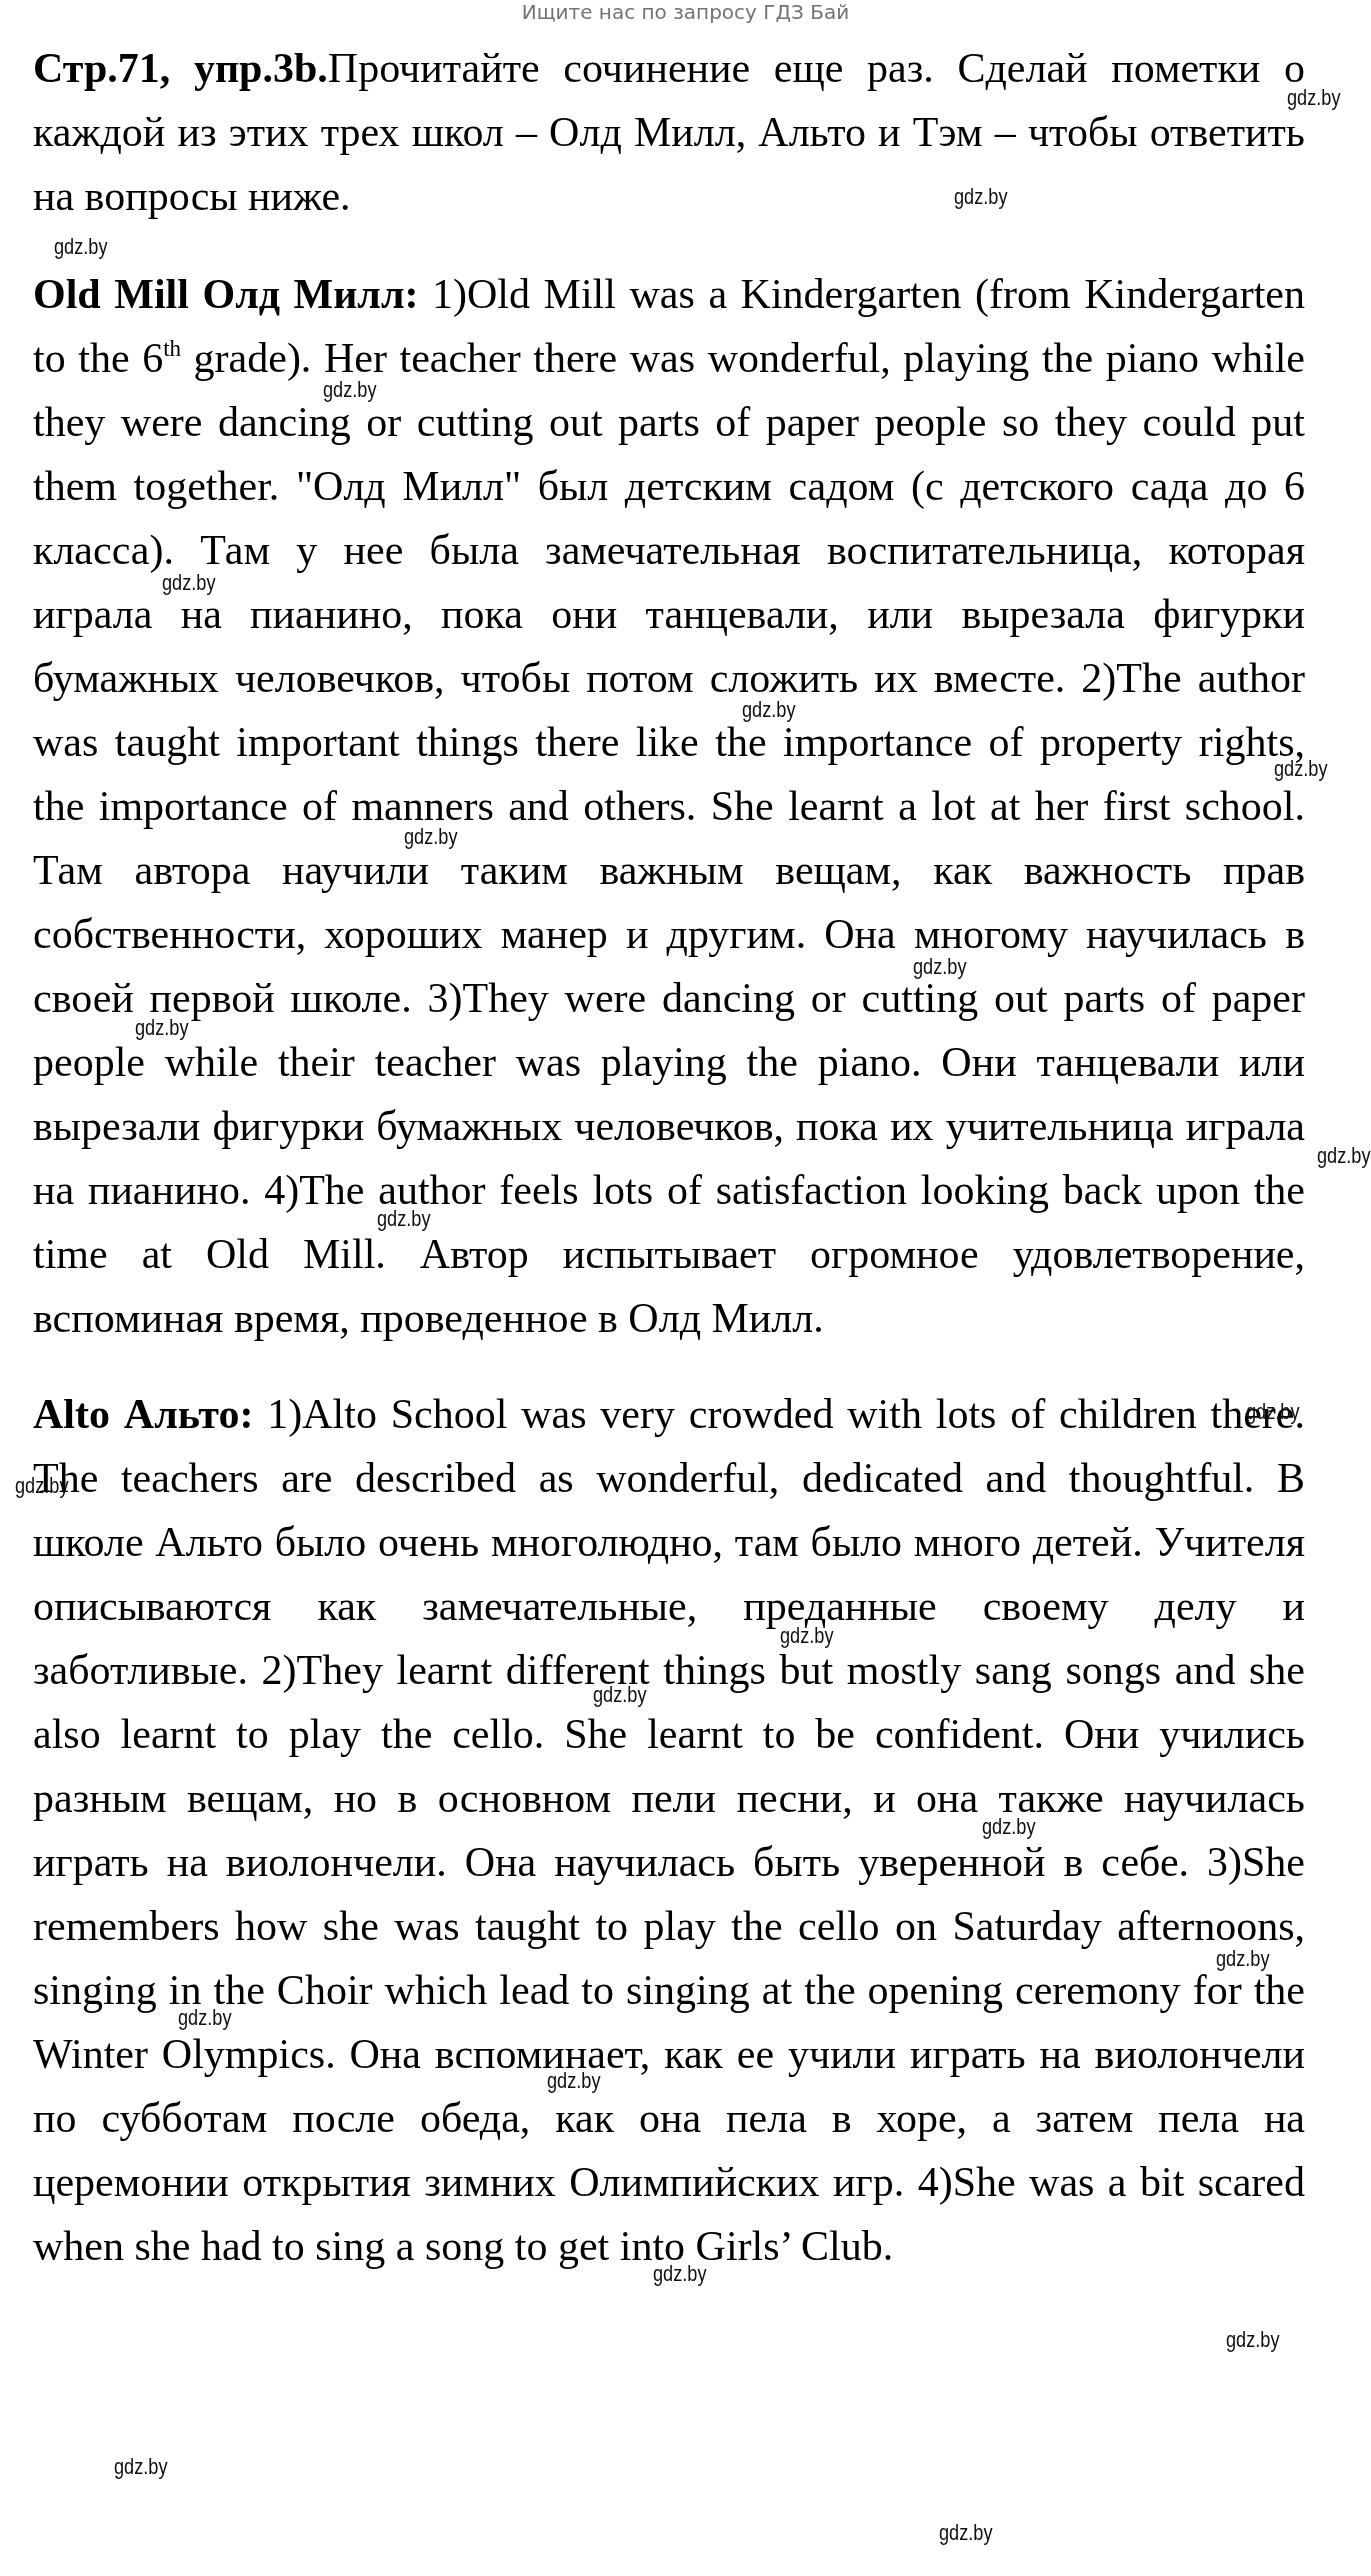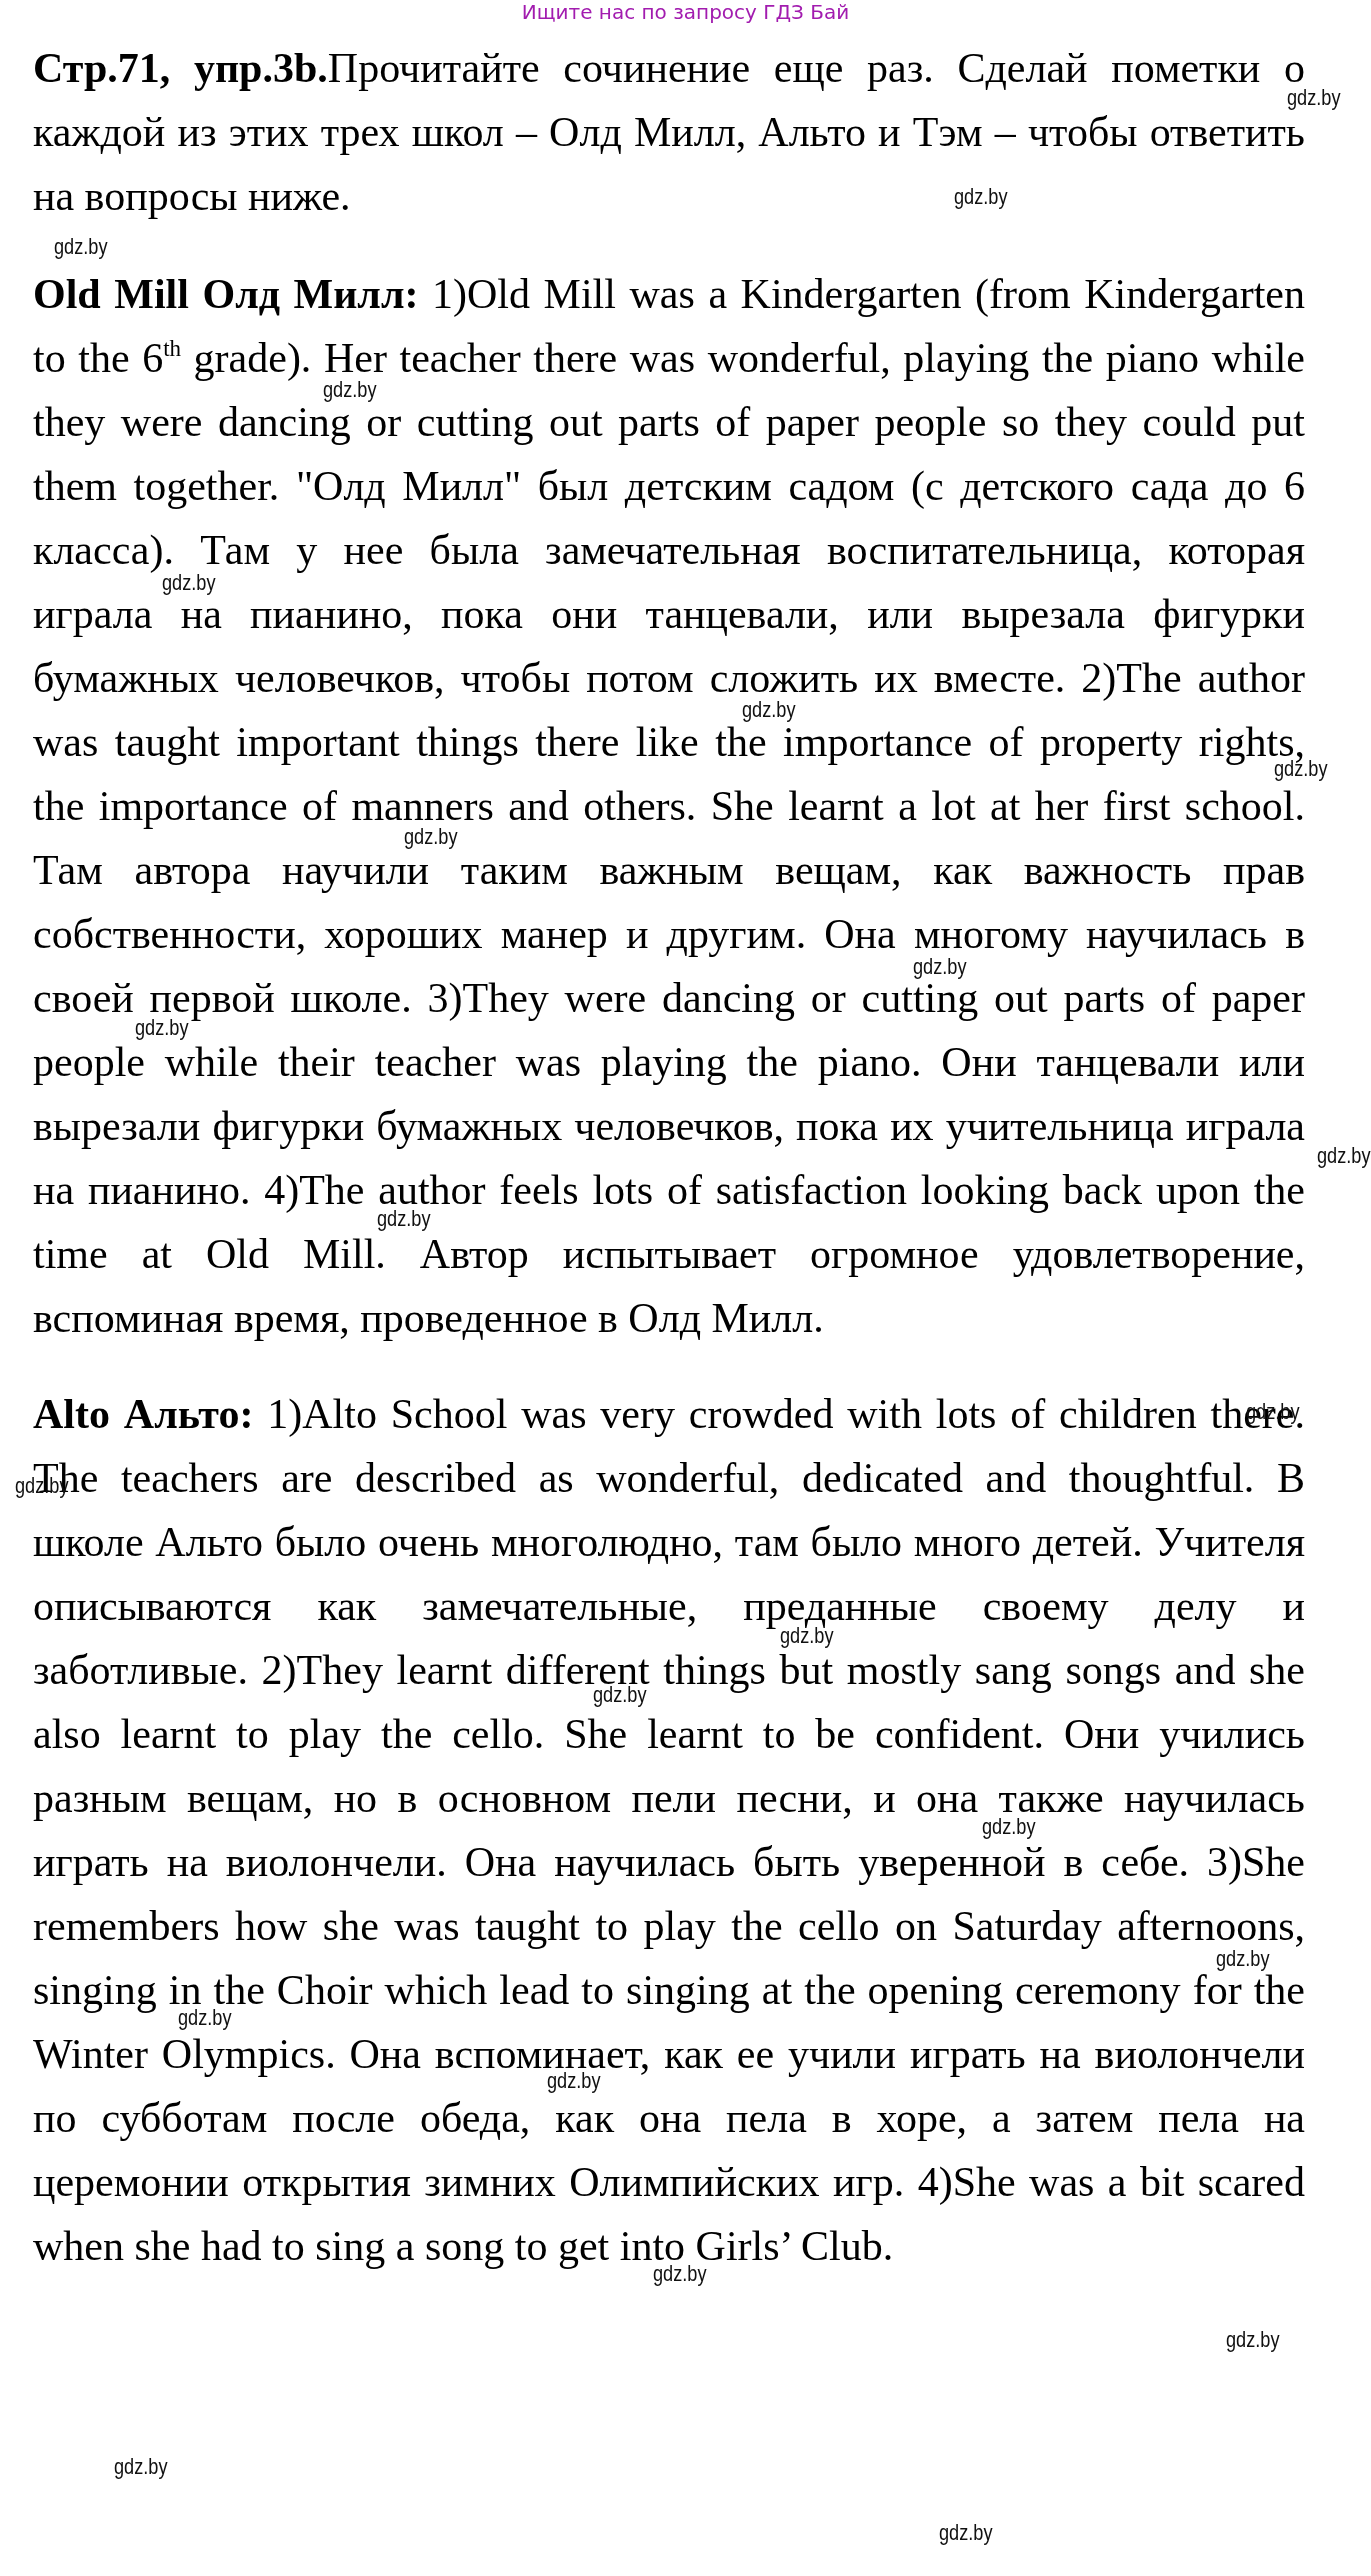--- a/index.html
+++ b/index.html
@@ -1,19 +1,19 @@
 <!DOCTYPE html>
 <html style="font-size:13px"><head>
 <meta charset="utf-8">
 <style>
   html, body { margin: 0; padding: 0; background: #ffffff; }
   body { width: 1371px; height: 2576px; position: relative; overflow: hidden; }
   .top-banner {
     position: absolute; left: 0; top: 0; width: 1371px; height: 25px;
-    text-align: center; color: #a21caf; font-family: "DejaVu Sans", sans-serif;
+    text-align: center; color: #737373; font-family: "DejaVu Sans", sans-serif;
     font-size: 20px; line-height: 25px;
   }
   .doc {
     position: absolute; left: 33px; top: 36px; width: 1272px;
     font-family: "Liberation Serif", serif; font-size: 42px; line-height: 64px;
     color: #000; text-align: justify;
   }
   .doc p { margin: 0; }
   .doc .intro { margin-bottom: 34px; }
   .doc .para2 { margin-top: 32px; font-family: Liberation Serif, serif; }

